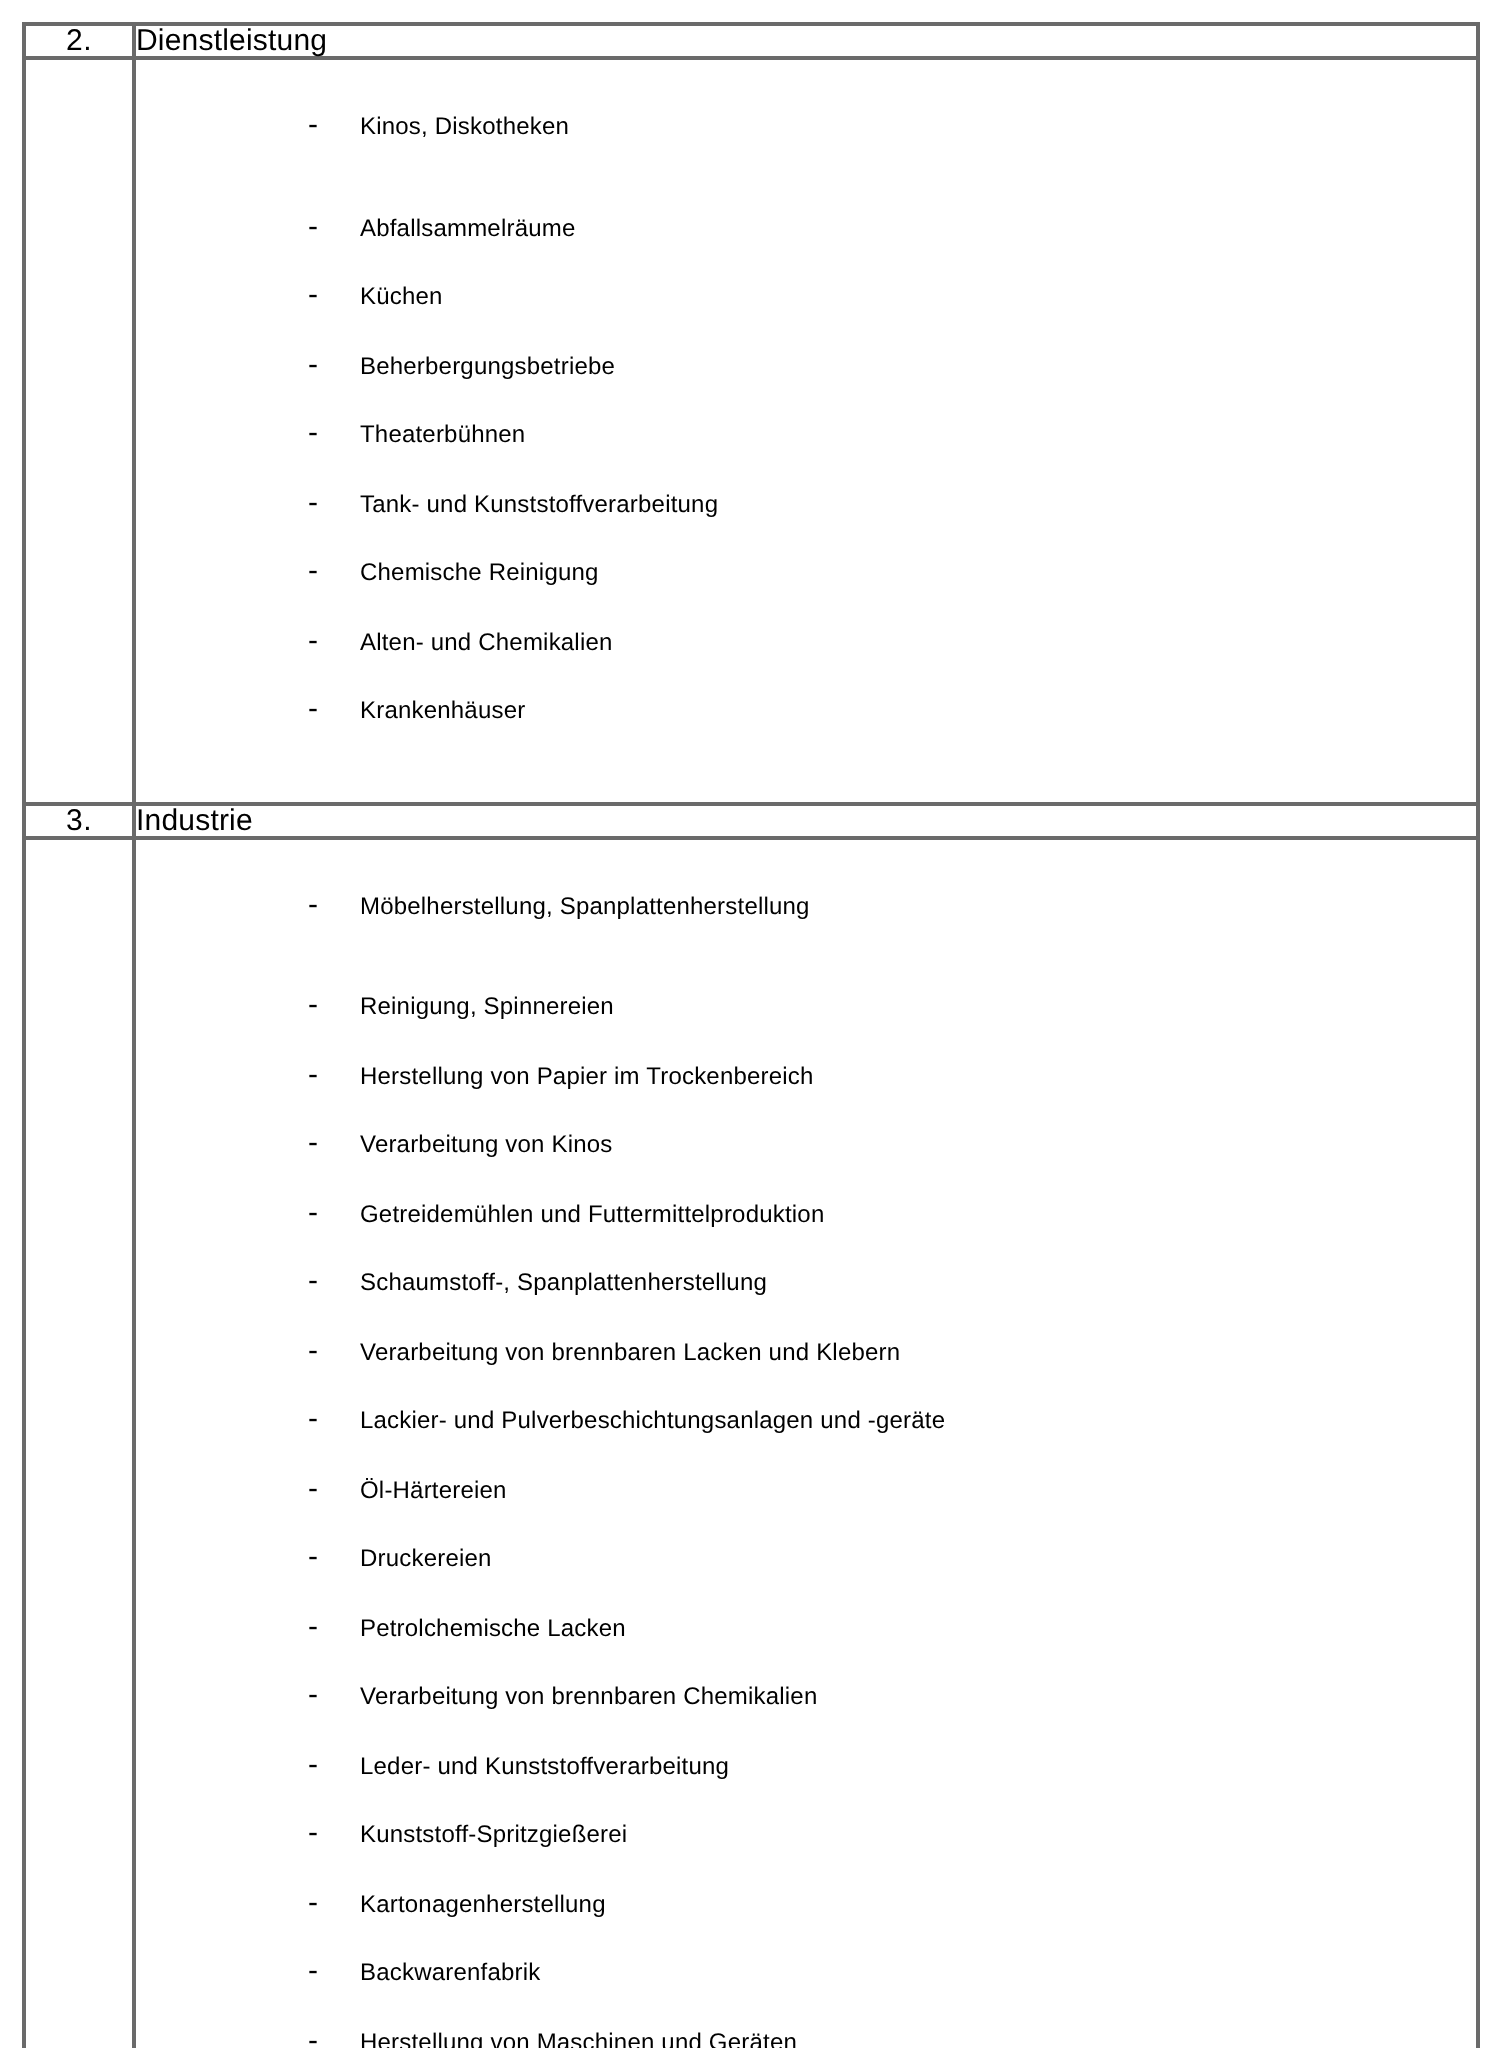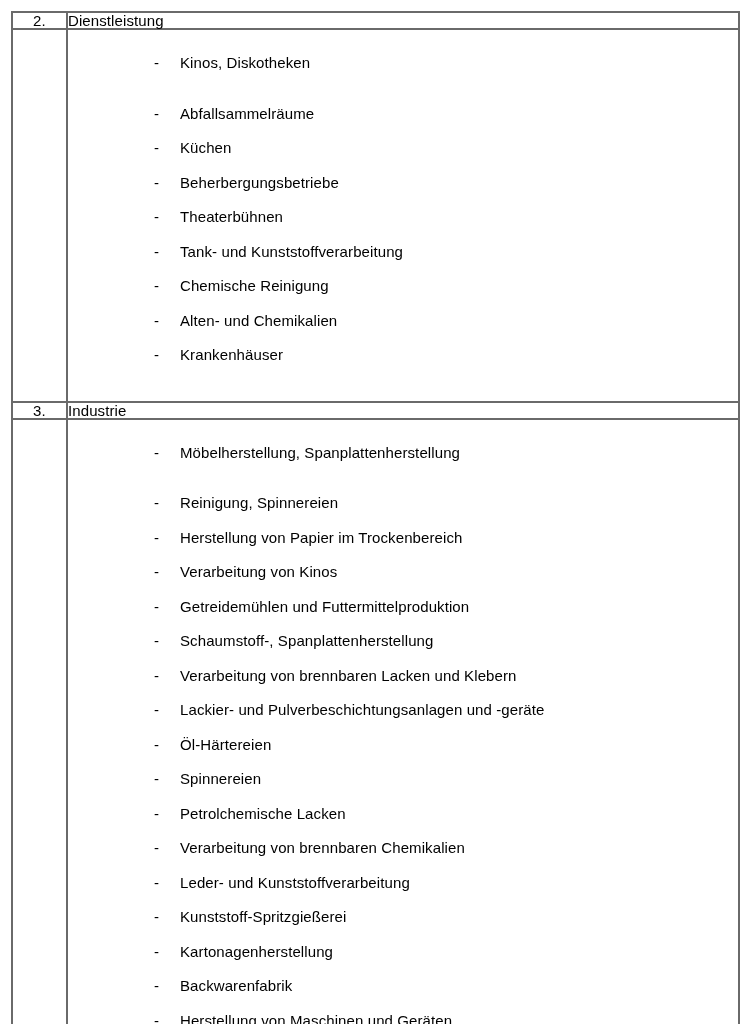--- a/index.html
+++ b/index.html
@@ -79,21 +79,21 @@
     height: 48.5px;
   }
   .item-dash {
     position: absolute;
     left: 86px;
     font-size: 15px;
   }
   .item-text {
     position: absolute;
     left: 112px;
-    font-size: 15px;
+    font-size: 12px;
   }
 </style>
 </head>
 <body>
 
 <div class="page">
   <table class="doc-table">
     <colgroup>
       <col class="col-num">
       <col>
@@ -189,21 +189,21 @@
               <li class="item-row">
                 <span class="item-dash">-</span>
                 <span class="item-text">Lackier- und Pulverbeschichtungsanlagen und -geräte</span>
               </li>
               <li class="item-row">
                 <span class="item-dash">-</span>
                 <span class="item-text">Öl-Härtereien</span>
               </li>
               <li class="item-row">
                 <span class="item-dash">-</span>
-                <span class="item-text">Spinnereien</span>
+                <span class="item-text">Druckereien</span>
               </li>
               <li class="item-row">
                 <span class="item-dash">-</span>
                 <span class="item-text">Petrolchemische Lacken</span>
               </li>
               <li class="item-row">
                 <span class="item-dash">-</span>
                 <span class="item-text">Verarbeitung von brennbaren Chemikalien</span>
               </li>
               <li class="item-row">

